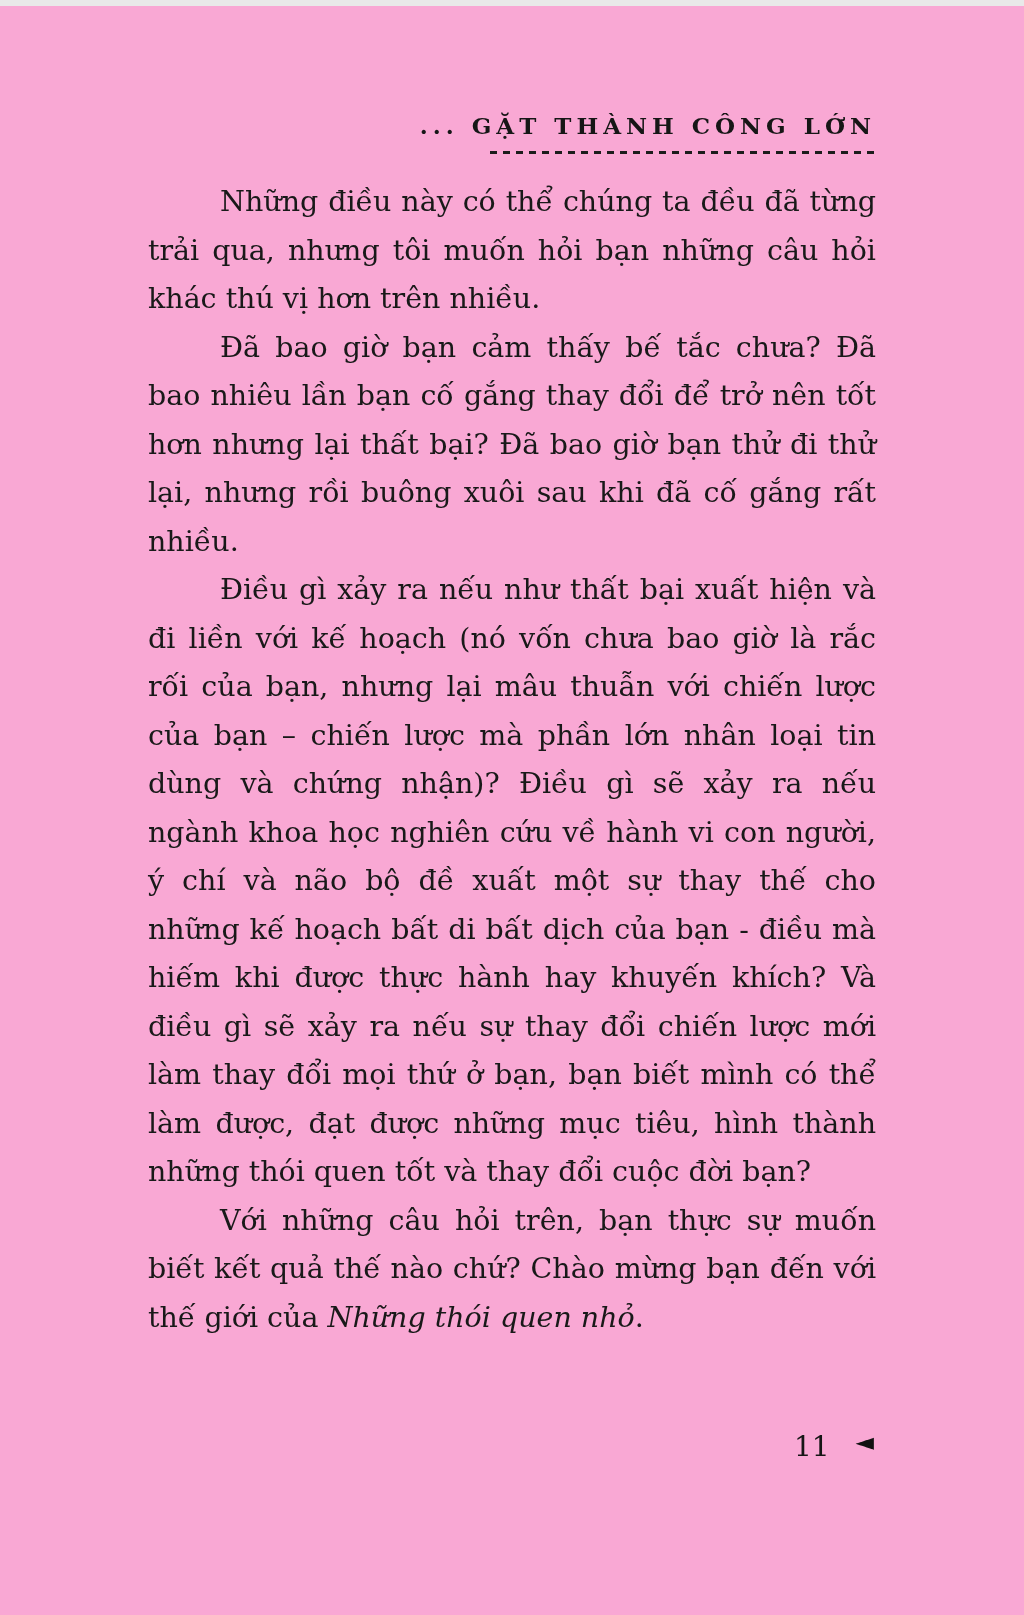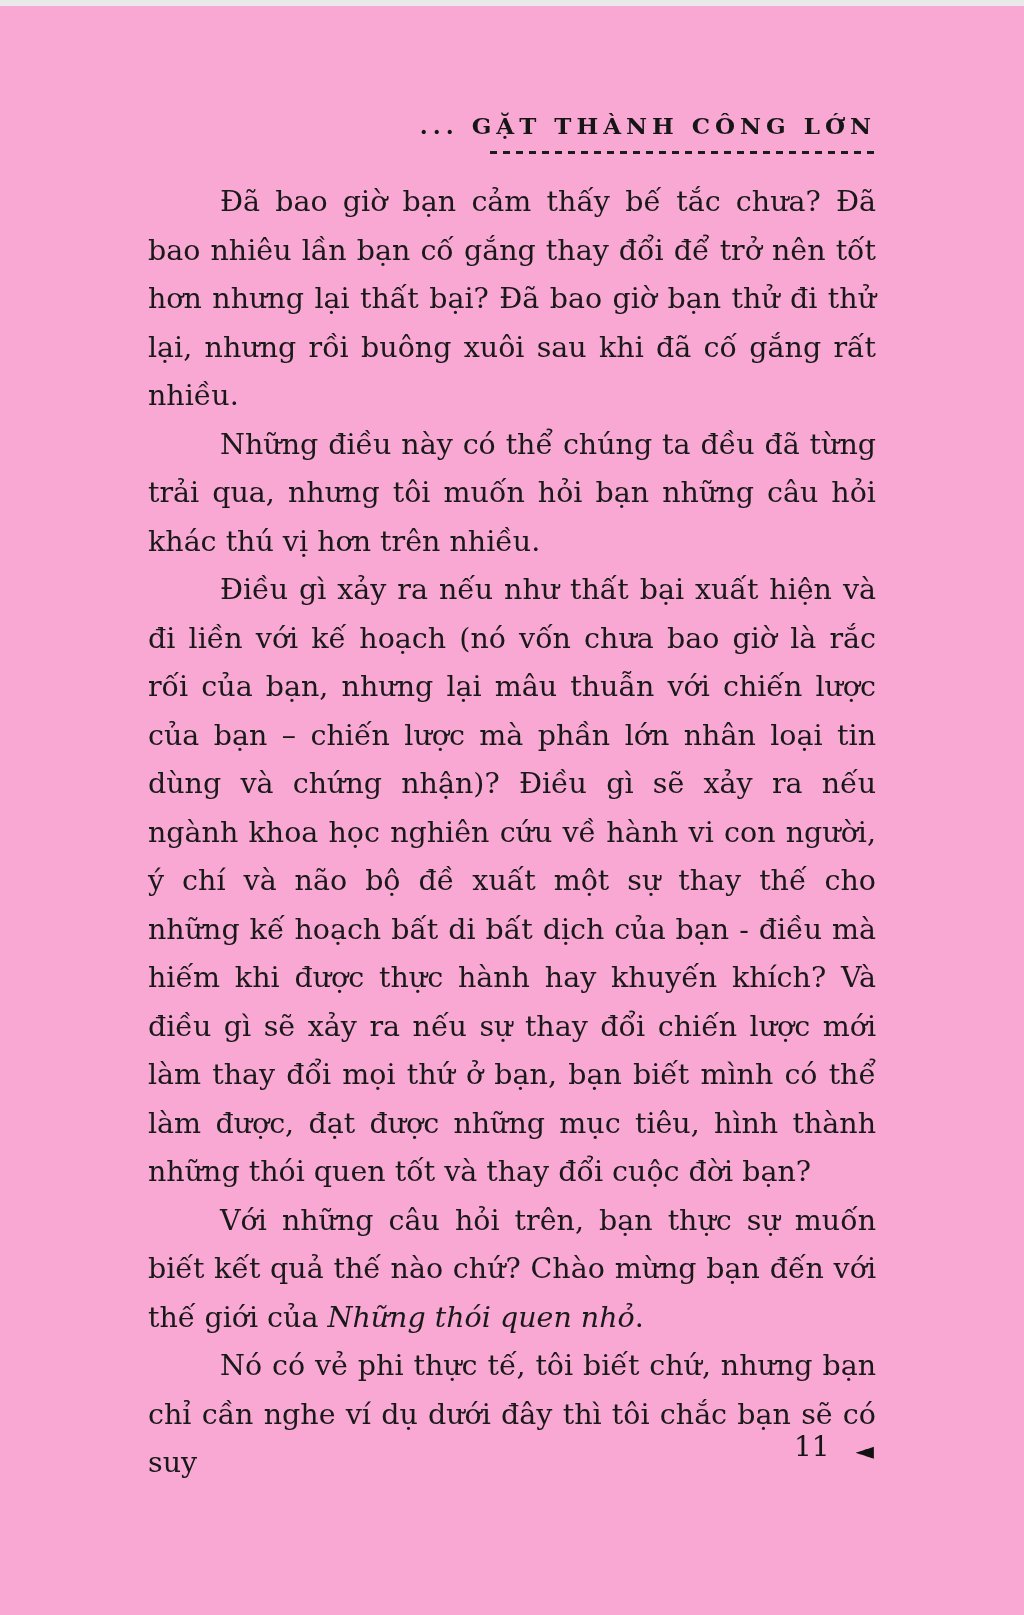--- a/index.html
+++ b/index.html
@@ -57,21 +57,21 @@
   }
   .page-body em {
   }
 
   
   .page-footer {
     position: absolute;
     top: 1424px;
     right: 150px;
     display: flex;
-    align-items: flex-end;
+    align-items: flex-start;
     gap: 26px;
     font-size: 28px;
     color: #161616;
   }
   .prev-page-icon {
     font-size: 24px;
     line-height: 1;
     color: #111111;
   }
 </style>
@@ -79,25 +79,24 @@
 <body>
 
 <div class="page">
 
   <header class="page-header">
     <div class="running-head">... GẶT THÀNH CÔNG LỚN</div>
     <div class="header-divider"></div>
   </header>
 
   <main class="page-body">
+    <p>Những điều này có thể chúng ta đều đã từng trải qua, nhưng tôi muốn hỏi bạn những câu hỏi khác thú vị hơn trên nhiều.</p>
     <p>Đã bao giờ bạn cảm thấy bế tắc chưa? Đã bao nhiêu lần bạn cố gắng thay đổi để trở nên tốt hơn nhưng lại thất bại? Đã bao giờ bạn thử đi thử lại, nhưng rồi buông xuôi sau khi đã cố gắng rất nhiều.</p>
-    <p>Những điều này có thể chúng ta đều đã từng trải qua, nhưng tôi muốn hỏi bạn những câu hỏi khác thú vị hơn trên nhiều.</p>
     <p>Điều gì xảy ra nếu như thất bại xuất hiện và đi liền với kế hoạch (nó vốn chưa bao giờ là rắc rối của bạn, nhưng lại mâu thuẫn với chiến lược của bạn – chiến lược mà phần lớn nhân loại tin dùng và chứng nhận)? Điều gì sẽ xảy ra nếu ngành khoa học nghiên cứu về hành vi con người, ý chí và não bộ đề xuất một sự thay thế cho những kế hoạch bất di bất dịch của bạn - điều mà hiếm khi được thực hành hay khuyến khích? Và điều gì sẽ xảy ra nếu sự thay đổi chiến lược mới làm thay đổi mọi thứ ở bạn, bạn biết mình có thể làm được, đạt được những mục tiêu, hình thành những thói quen tốt và thay đổi cuộc đời bạn?</p>
     <p><span>Với những câu hỏi trên, bạn thực sự muốn biết kết quả thế nào chứ? Chào mừng bạn đến với thế giới của </span><em>Những thói quen nhỏ</em><span>.</span></p>
-    <p>Nó có vẻ phi thực tế, tôi biết chứ, nhưng bạn chỉ cần nghe ví dụ dưới đây thì tôi chắc bạn sẽ có suy</p>
   </main>
 
   <footer class="page-footer">
     <span class="page-number">11</span>
     <span class="prev-page-icon">◄</span>
   </footer>
 
 </div>
 
 </body></html>

